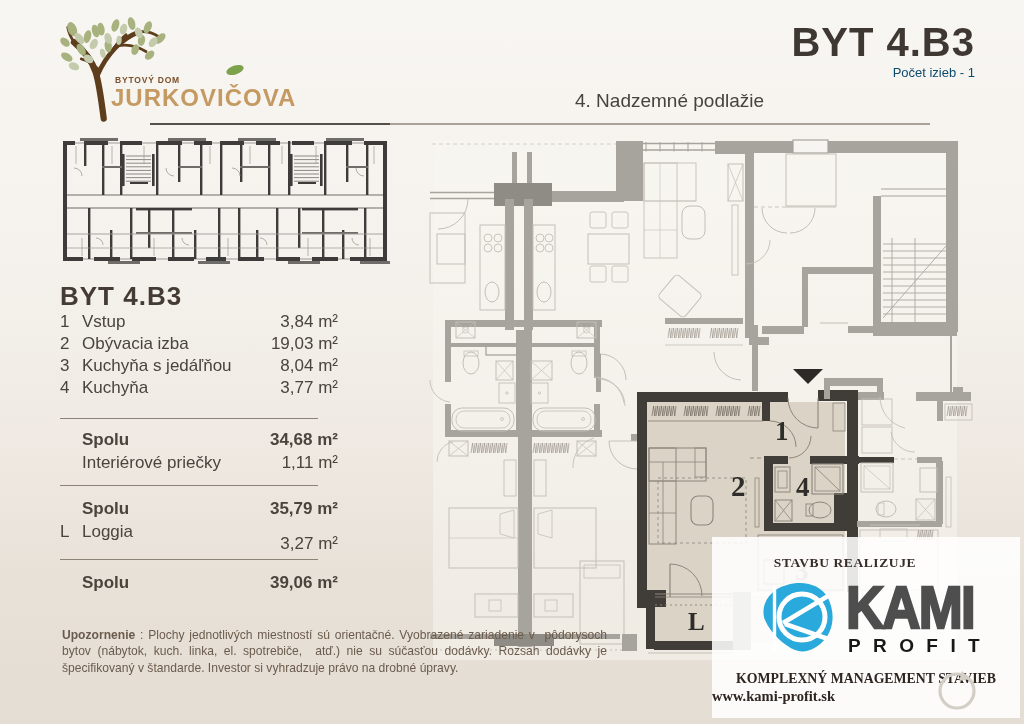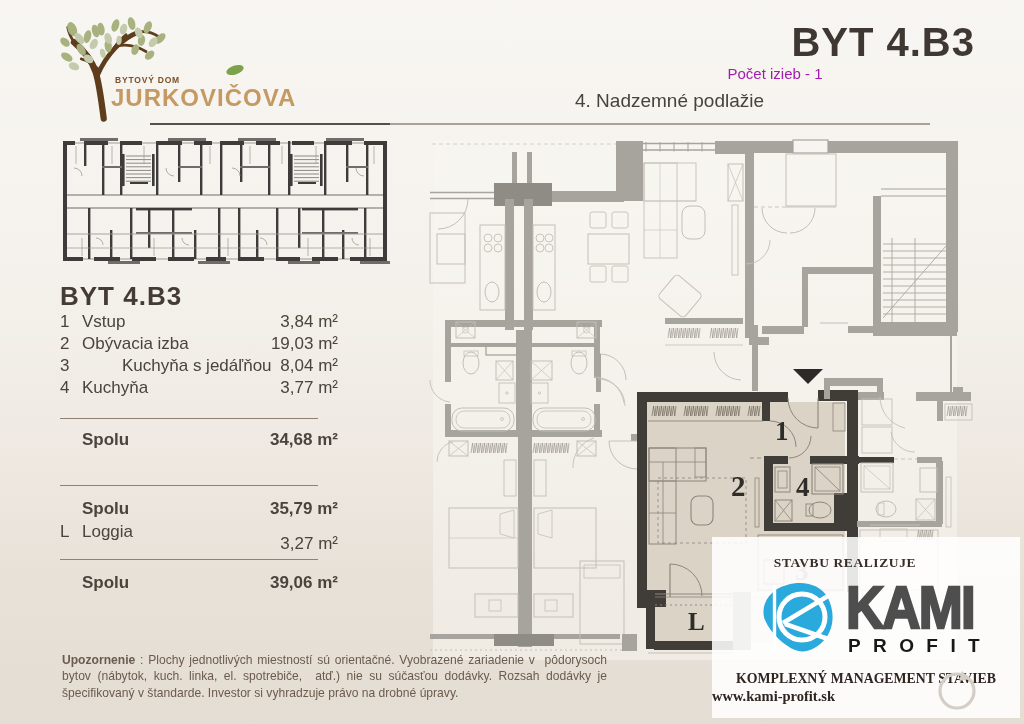--- a/index.html
+++ b/index.html
@@ -63,21 +63,21 @@
 <div class="abs" style="left:115px;top:75px;width:200px;font-size:8.5px;font-weight:bold;letter-spacing:0.8px;color:#7b4f28;">BYTOVÝ DOM</div>
 
 <div class="abs" style="left:111px;top:84px;width:260px;font-size:24px;font-weight:bold;letter-spacing:1px;color:#c49a62;">JURKOVIČOVA</div>
 
 <div class="abs" style="left:150px;top:123px;width:240px;height:2px;background:#56504a;"></div>
 
 <div class="abs" style="left:390px;top:123px;width:540px;height:2px;background:#a9a298;"></div>
 
 <div class="abs" style="left:575px;top:20px;width:400px;text-align:right;font-size:40px;font-weight:bold;color:#3f3732;letter-spacing:1px;">BYT 4.B3</div>
 
-<div class="abs" style="left:575px;top:65px;width:400px;text-align:center;font-size:15px;color:#a21caf;">Počet izieb - 1</div>
+<div class="abs" style="left:575px;top:65px;width:400px;text-align:right;font-size:13px;color:#0c4a6e;">Počet izieb - 1</div>
 
 <div class="abs" style="left:575px;top:90px;width:400px;font-size:19px;color:#48423c;">4. Nadzemné podlažie</div>
 
 <svg class="abs" style="left:60px;top:138px;" width="330" height="126" viewBox="0 0 330 126">
 
 <rect x="3" y="3" width="4" height="120" fill="#3d3c3a"></rect>
 
 <rect x="323" y="3" width="4" height="120" fill="#3d3c3a"></rect>
 
 <line x1="3" y1="5" x2="327" y2="5" stroke="#9c9a96" stroke-width="1.2"></line>
@@ -645,31 +645,35 @@
 </svg>
 
 <div class="abs" style="left:60px;top:281px;font-size:26px;font-weight:bold;color:#433b34;letter-spacing:1px;">BYT 4.B3</div>
 
 <div class="abs" style="left:60px;top:312px;width:278px;font-size:17px;color:#4a443d;">
 
   <div style="position:relative;height:22px;"><span>1</span><span style="position:absolute;left:22px;">Vstup</span><span style="position:absolute;right:0;">3,84 m²</span></div>
 
   <div style="position:relative;height:22px;"><span>2</span><span style="position:absolute;left:22px;">Obývacia izba</span><span style="position:absolute;right:0;">19,03 m²</span></div>
 
-  <div style="position:relative;height:22px;"><span>3</span><span style="position:absolute;left:22px;margin-left:40px;">Kuchyňa s jedáľňou</span><span style="position:absolute;right:0;">8,04 m²</span></div>
+  <div style="position:relative;height:22px;"><span>3</span><span style="position:absolute;left:22px;">Kuchyňa s jedáľňou</span><span style="position:absolute;right:0;">8,04 m²</span></div>
 
   <div style="position:relative;height:22px;"><span>4</span><span style="position:absolute;left:22px;">Kuchyňa</span><span style="position:absolute;right:0;">3,77 m²</span></div>
 </div>
 
 <div class="abs" style="left:60px;top:418px;width:258px;height:1px;background:#8d8276;"></div>
 
 <div class="abs" style="left:60px;top:430px;width:278px;font-size:17px;color:#4a443d;">
   <div style="position:relative;height:23px;font-weight:bold;">
       <span style="position:absolute;left:22px;">Spolu</span>
       <span style="position:absolute;right:0;">34,68 m²</span>
+    </div>
+  <div style="position:relative;height:23px;">
+      <span style="position:absolute;left:22px;">Interiérové priečky</span>
+      <span style="position:absolute;right:0;">1,11 m²</span>
     </div>
 </div>
 
 <div class="abs" style="left:60px;top:485px;width:258px;height:1px;background:#8d8276;"></div>
 
 <div class="abs" style="left:60px;top:499px;width:278px;font-size:17px;color:#4a443d;">
   <div style="position:relative;height:23px;font-weight:bold;">
       <span style="position:absolute;left:22px;">Spolu</span>
       <span style="position:absolute;right:0;">35,79 m²</span>
     </div>
@@ -678,21 +682,21 @@
 
 <div class="abs" style="left:60px;top:559px;width:258px;height:1px;background:#8d8276;"></div>
 
 <div class="abs" style="left:60px;top:573px;width:278px;font-size:17px;color:#4a443d;">
   <div style="position:relative;height:23px;font-weight:bold;">
       <span style="position:absolute;left:22px;">Spolu</span>
       <span style="position:absolute;right:0;">39,06 m²</span>
     </div>
 </div>
 
-<div class="abs" style="left:62px;top:652px;width:545px;font-size:12.1px;line-height:16.4px;color:#6b5b4c;text-align:justify;">
+<div class="abs" style="left:62px;top:627px;width:545px;font-size:12.1px;line-height:16.4px;color:#6b5b4c;text-align:justify;">
 <b>Upozornenie</b> : Plochy jednotlivých miestností sú orientačné. Vyobrazené zariadenie v&nbsp; pôdorysoch bytov (nábytok, kuch. linka, el. spotrebiče,&nbsp; atď.) nie su súčasťou dodávky. Rozsah dodávky je špecifikovaný v štandarde. Investor si vyhradzuje právo na drobné úpravy.
 </div>
 
 <div class="abs" style="left:712px;top:537px;width:308px;height:181px;background:rgba(255,255,255,0.87);"></div>
 
 <div class="abs" style="left:712px;top:555px;width:266px;text-align:center;font-family:'Liberation Serif',serif;font-size:13.5px;font-weight:bold;color:#372c27;letter-spacing:0.6px;">STAVBU REALIZUJE</div>
 
 <svg class="abs" style="left:758px;top:582px;" width="76" height="72" viewBox="0 0 76 72">
   <path d="M29,3 C46,-2 63,3 70,16 C77,30 76,46 67,57 C59,67 47,72 37,68 C27,64 13,52 7,38 C2,26 9,8 29,3 Z" fill="#2aa9dc"></path>
   <g stroke="#ffffff" fill="none">

